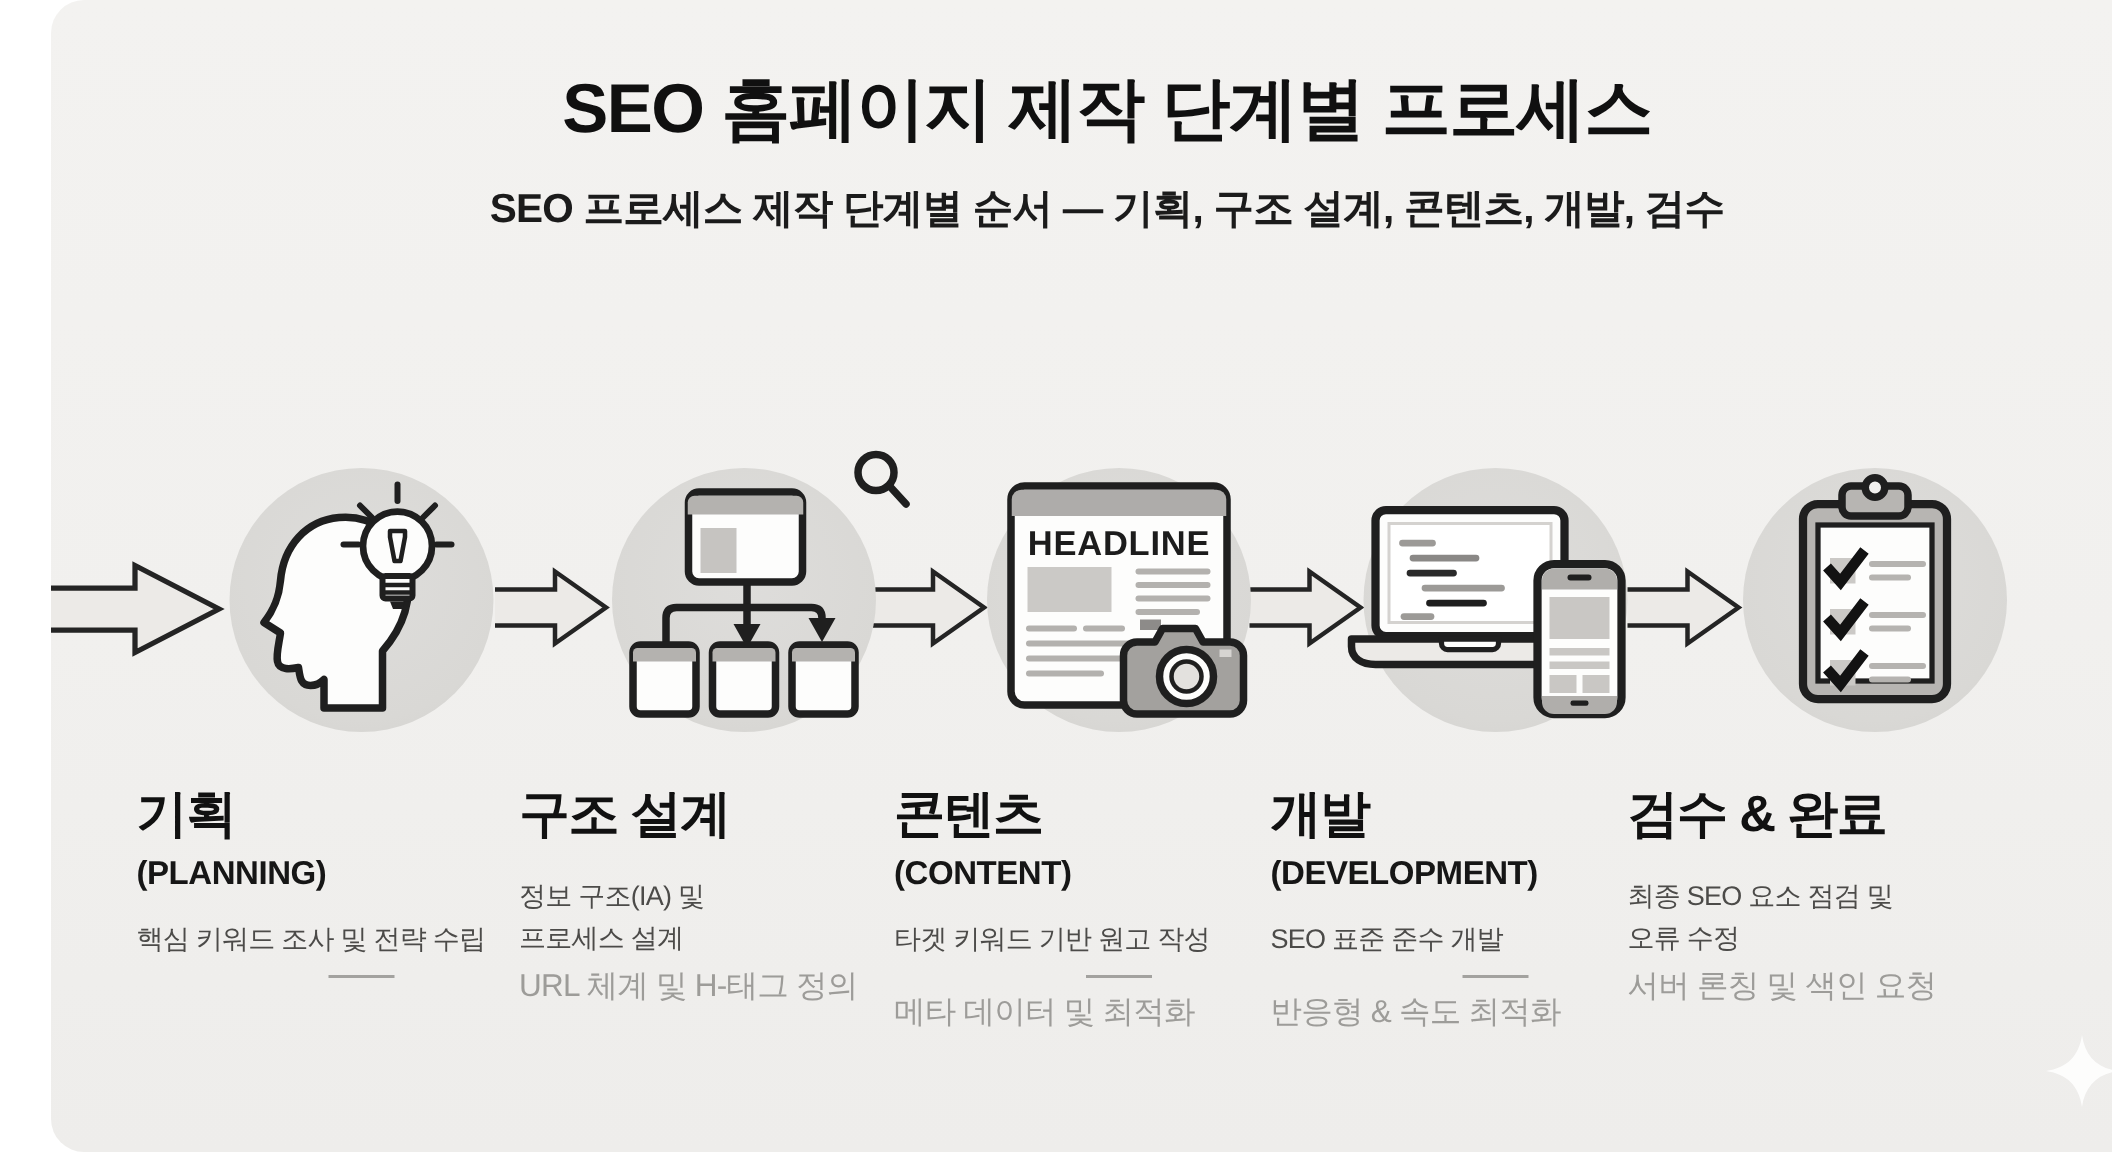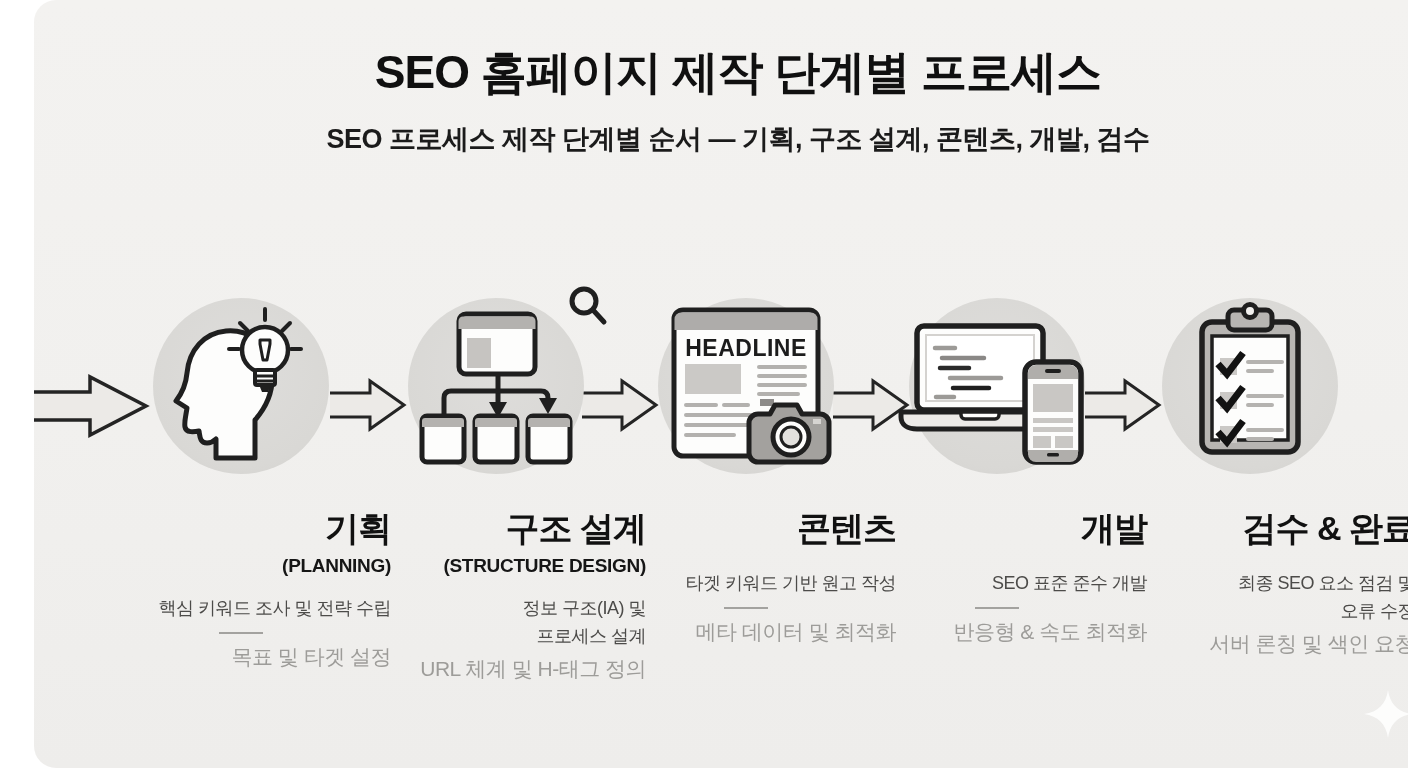--- a/index.html
+++ b/index.html
@@ -20,35 +20,35 @@
     letter-spacing: -1px;
   }
   .page-subtitle {
     margin-top: 17px; font-size: 27px; font-weight: 700; color: #1b1b1b;
     letter-spacing: -0.5px;
   }
   
   .arrow { position: absolute; }
   .arrow svg { display: block; overflow: visible; }
   
-  .step { position: absolute; top: 298px; width: 300px; text-align: right; }
+  .step { position: absolute; top: 312px; width: 300px; text-align: left; }
   .step.wide { width: 330px; }
   .icon-circle {
     position: relative; width: 176px; height: 176px; margin: 0 auto;
     border-radius: 50%;
     background: radial-gradient(circle at 50% 42%, #dedddb 0%, #d9d8d5 70%, #d2d1ce 100%);
   }
   .icon-circle svg { position: absolute; left: 0; top: 0; overflow: visible; }
   .magnifier { position: absolute; }
   .step-title {
     margin-top: 32px; font-size: 34px; font-weight: 800; color: #111111;
     letter-spacing: -1px; white-space: nowrap;
   }
   .step-sub-en {
-    margin-top: 3px; font-size: 19px; font-weight: 700; color: #161616;
+    margin-top: 3px; font-size: 22px; font-weight: 700; color: #161616;
     letter-spacing: -0.3px; white-space: nowrap;
   }
   .step-desc1 {
     margin-top: 17px; font-size: 18px; font-weight: 400; color: #4c4b49;
     line-height: 28px; white-space: pre-line; letter-spacing: -0.5px;
   }
   .step-divider {
     width: 44px; border: none; border-top: 2px solid #a3a29f; margin: 10px auto 9px;
   }
   .step-desc2 {
@@ -111,21 +111,20 @@
         <rect x="102" y="72" width="20" height="15" rx="2" fill="#fdfdfc" stroke="#1f1f1f" stroke-width="4"></rect>
         <line x1="102" y1="78" x2="122" y2="78" stroke="#1f1f1f" stroke-width="3"></line>
         <line x1="102" y1="83" x2="122" y2="83" stroke="#1f1f1f" stroke-width="3"></line>
         <path d="M107,89 h10 l-2,5 h-6 z" fill="#1f1f1f"></path>
       </svg>
     </div>
     <div class="step-title">기획</div>
     <div class="step-sub-en">(PLANNING)</div>
     <div class="step-desc1">핵심 키워드 조사 및 전략 수립</div>
     <hr class="step-divider">
-    <div class="step-desc2">목표 및 타겟 설정</div>
   </div>
 
   <div class="step no-divider" style="left:312px;">
     <div class="icon-circle">
       <svg width="176" height="176" viewBox="0 0 176 176">
         <g stroke="#1f1f1f" stroke-width="5" fill="none" stroke-linejoin="round">
           <path d="M90,76 V106"></path>
           <path d="M36,118 V100 Q36,93 43,93 H133 Q140,93 140,100 V104"></path>
         </g>
         <polygon points="81,104 99,104 90,120" fill="#1f1f1f"></polygon>
@@ -141,21 +140,20 @@
           <rect x="120" y="118" width="42" height="46" rx="5" fill="#fdfdfc" stroke="#1f1f1f" stroke-width="5"></rect>
           <path d="M123,120 h36 a3,3 0 0 1 3,3 v6 H120 v-6 a3,3 0 0 1 3,-3 z" fill="#b4b2af"></path>
         </g>
       </svg>
     </div>
     <svg class="magnifier" style="left:206px; top:-20px;" width="56" height="56" viewBox="0 0 56 56">
       <circle cx="32" cy="23" r="12" fill="none" stroke="#1f1f1f" stroke-width="5"></circle>
       <line x1="41" y1="32" x2="52" y2="44" stroke="#1f1f1f" stroke-width="5" stroke-linecap="round"></line>
     </svg>
     <div class="step-title">구조 설계</div>
-    <div class="step-sub-en">(STRUCTURE DESIGN)</div>
     <div class="step-desc1">정보 구조(IA) 및
 프로세스 설계</div>
     <div class="step-desc2">URL 체계 및 H-태그 정의</div>
   </div>
 
   <div class="step" style="left:562px;">
     <div class="icon-circle">
       <svg width="176" height="176" viewBox="0 0 176 176">
         <rect x="16" y="12" width="144" height="146" rx="9" fill="#fdfdfc" stroke="#1f1f1f" stroke-width="5"></rect>
         <path d="M23,14.5 h130 a6.5,6.5 0 0 1 6.5,6.5 v11 H16.5 v-11 a6.5,6.5 0 0 1 6.5,-6.5 z" fill="#aeacaa"></path>
@@ -173,20 +171,21 @@
           <line x1="28" y1="137" x2="76" y2="137"></line>
         </g>
         <rect x="102" y="101" width="14" height="7" fill="#8d8b89"></rect>
         <path d="M100,116 h12 l5,-9 h22 l5,9 h18 a9,9 0 0 1 9,9 v30 a9,9 0 0 1 -9,9 h-62 a9,9 0 0 1 -9,-9 v-30 a9,9 0 0 1 9,-9 z" fill="#a3a19e" stroke="#1f1f1f" stroke-width="5" stroke-linejoin="round"></path>
         <rect x="155" y="121" width="8" height="5" fill="#d6d4d1"></rect>
         <circle cx="133" cy="139" r="18" fill="#fdfdfc" stroke="#1f1f1f" stroke-width="5"></circle>
         <circle cx="133" cy="139" r="10" fill="#e3e1de" stroke="#1f1f1f" stroke-width="3"></circle>
       </svg>
     </div>
     <div class="step-title">콘텐츠</div>
+    <div class="step-sub-en">(CONTENT)</div>
     <div class="step-desc1">타겟 키워드 기반 원고 작성</div>
     <hr class="step-divider">
     <div class="step-desc2">메타 데이터 및 최적화</div>
   </div>
 
   <div class="step" style="left:813px;">
     <div class="icon-circle">
       <svg width="176" height="176" viewBox="0 0 176 176">
         <rect x="8" y="28" width="126" height="84" rx="7" fill="#fdfdfc" stroke="#1f1f1f" stroke-width="5.5"></rect>
         <rect x="17" y="37" width="108" height="66" fill="#ffffff" stroke="#d4d2cf" stroke-width="2"></rect>
@@ -206,20 +205,21 @@
         <rect x="124" y="86" width="40" height="28" fill="#c9c7c4"></rect>
         <rect x="124" y="120" width="40" height="5" fill="#c9c7c4"></rect>
         <rect x="124" y="129" width="40" height="5" fill="#c9c7c4"></rect>
         <rect x="124" y="138" width="18" height="12" fill="#c9c7c4"></rect>
         <rect x="146" y="138" width="18" height="12" fill="#c9c7c4"></rect>
         <path d="M119,152 H169 v4 a8,8 0 0 1 -8,8 h-34 a8,8 0 0 1 -8,-8 z" fill="#b0aeab"></path>
         <rect x="138" y="155" width="12" height="3.5" rx="1.5" fill="#1f1f1f"></rect>
       </svg>
     </div>
     <div class="step-title">개발</div>
+    <div class="step-sub-en">(DEVELOPMENT)</div>
     <div class="step-desc1">SEO 표준 준수 개발</div>
     <hr class="step-divider">
     <div class="step-desc2">반응형 &amp; 속도 최적화</div>
   </div>
 
   <div class="step wide no-divider" style="left:1051px;">
     <div class="icon-circle" style="margin:0 auto;">
       <svg width="176" height="176" viewBox="0 0 176 176">
         <rect x="40" y="24" width="96" height="130" rx="10" fill="#b7b5b2" stroke="#1f1f1f" stroke-width="5.5"></rect>
         <rect x="50" y="38" width="76" height="104" fill="#fdfdfc" stroke="#1f1f1f" stroke-width="3.5"></rect>

